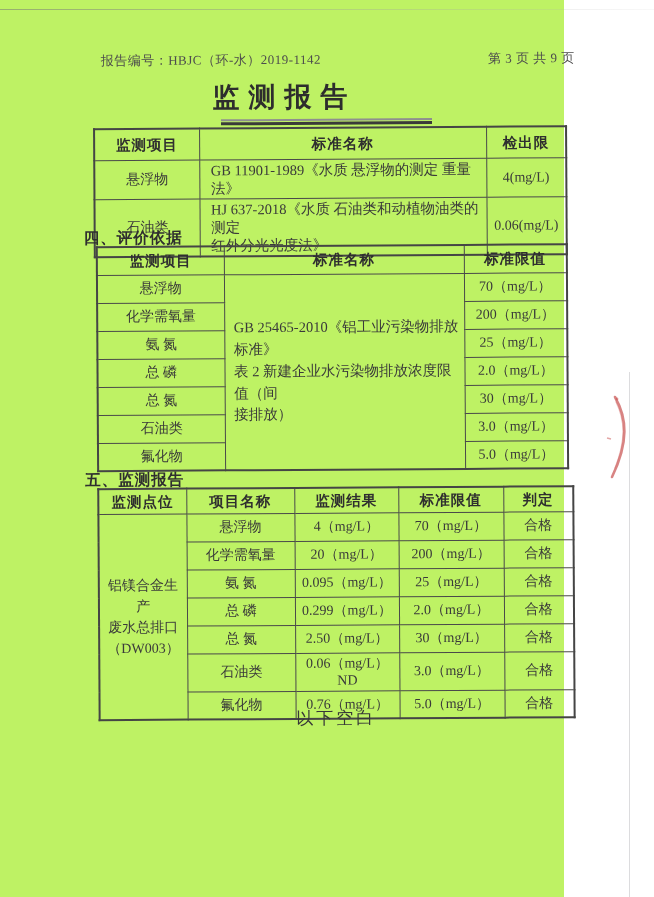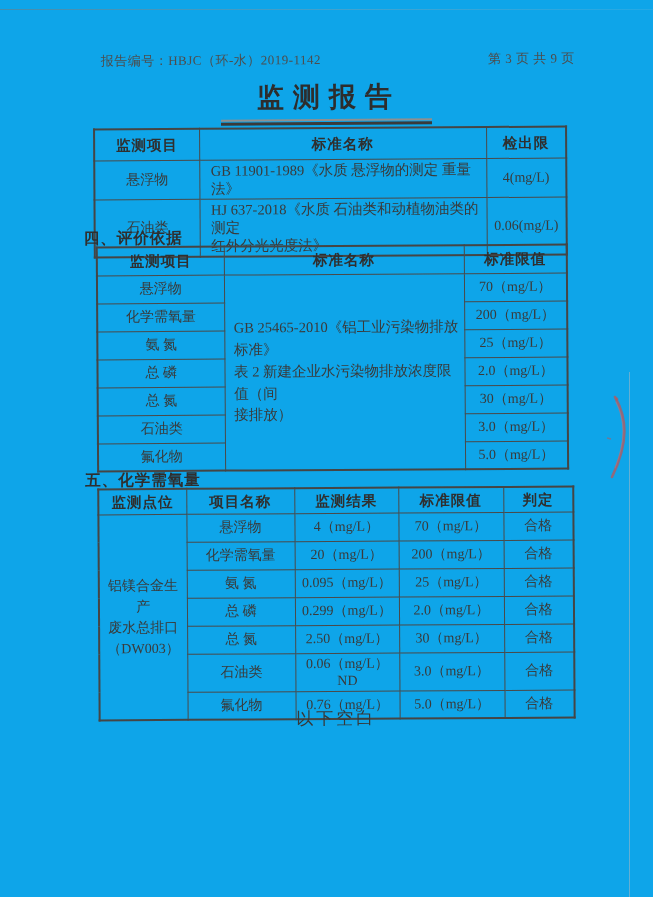--- a/index.html
+++ b/index.html
@@ -2,21 +2,21 @@
 <html lang="zh"><head>
 <meta charset="utf-8">
 <style>
   html,body{margin:0;padding:0;}
   body{
     width:654px;height:897px;overflow:hidden;
     background:#ffffff;
     font-family:"Liberation Serif","DejaVu Serif",serif;
     color:#3a3a3a;
   }
-  .page{position:relative;width:653px;height:897px;background:#0ea5e9;}
+  .page{position:relative;width:564px;height:897px;background:#bef264;}
   
   .scan-top{position:absolute;top:9px;left:0;width:654px;height:1px;
     background:linear-gradient(90deg,rgba(120,120,120,.55),rgba(160,160,160,.35) 55%,rgba(200,200,200,.12));}
   .scan-right{position:absolute;top:372px;left:629px;width:1px;height:525px;
     background:rgba(185,185,190,.5);}
   .content{position:absolute;inset:0;transform:rotate(-0.35deg);transform-origin:50% 50%;}
 
   .meta{position:absolute;top:51px;left:103px;width:474px;
     display:flex;justify-content:space-between;
     font-size:13px;color:#4d4d4d;letter-spacing:.5px;}
@@ -140,21 +140,21 @@
         <td>石油类</td>
         <td>3.0（mg/L）</td>
       </tr>
       <tr style="height:28px">
         <td>氟化物</td>
         <td>5.0（mg/L）</td>
       </tr>
     </tbody>
       </table>
 
-    <div class="sec sec5">五、化学需氧量</div>
+    <div class="sec sec5">五、监测报告</div>
 
     <table class="doc-table t3">
       <colgroup>
           <col style="width:88px">
           <col style="width:108px">
           <col style="width:104px">
           <col style="width:105px">
           <col style="width:70px">
         </colgroup>
       <tbody>

